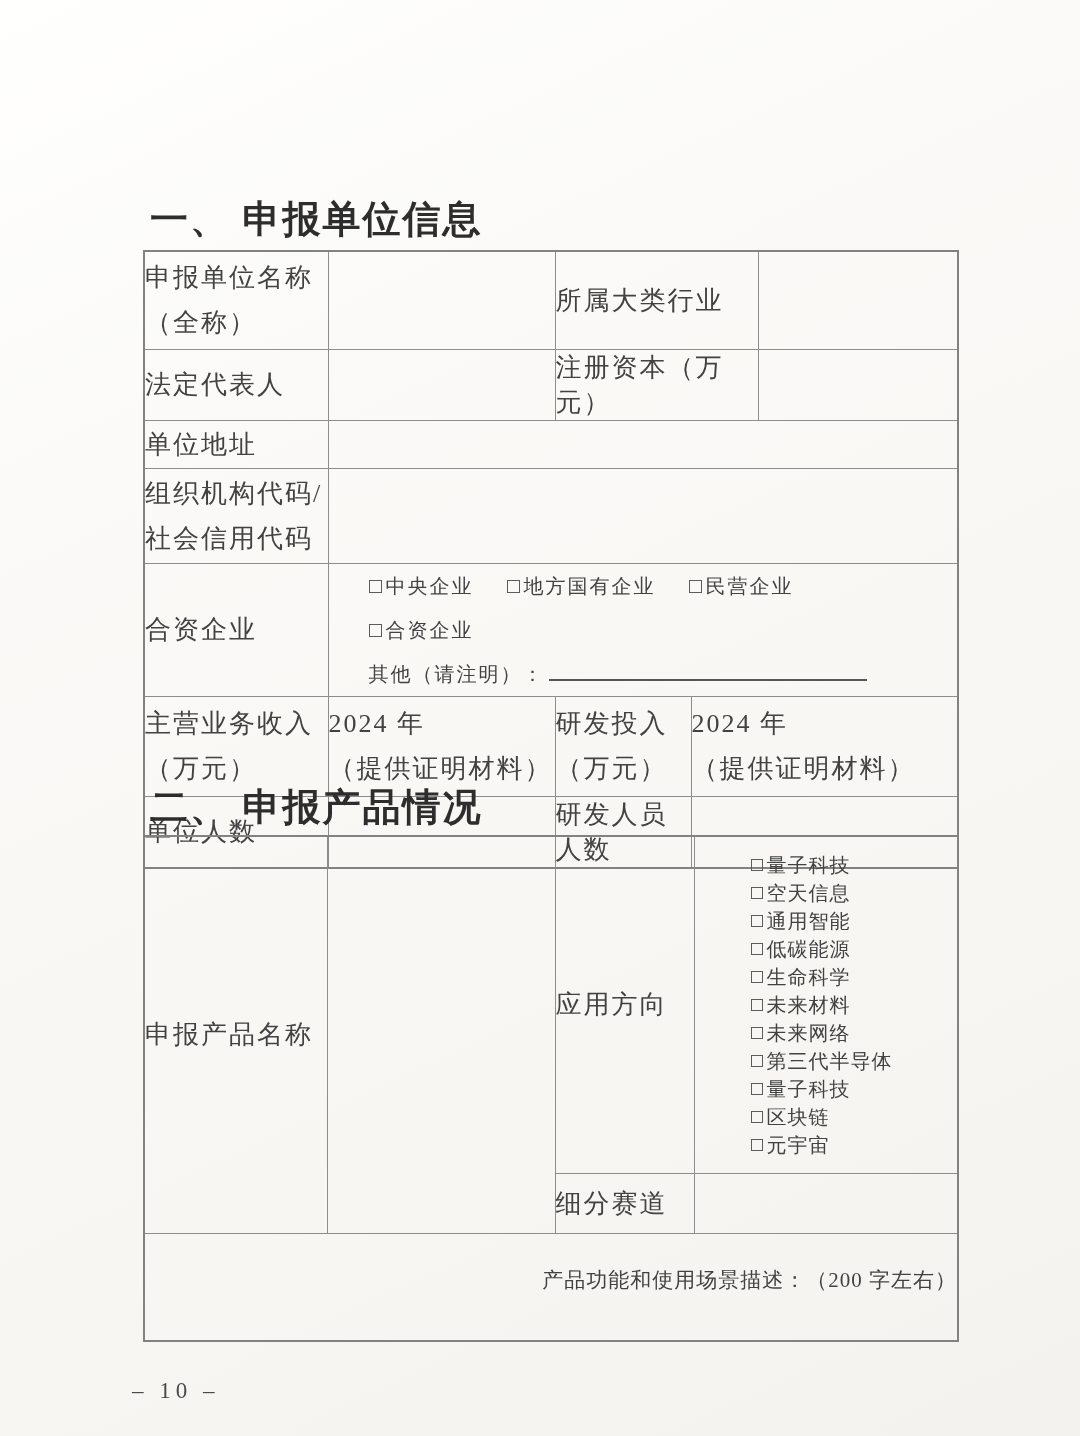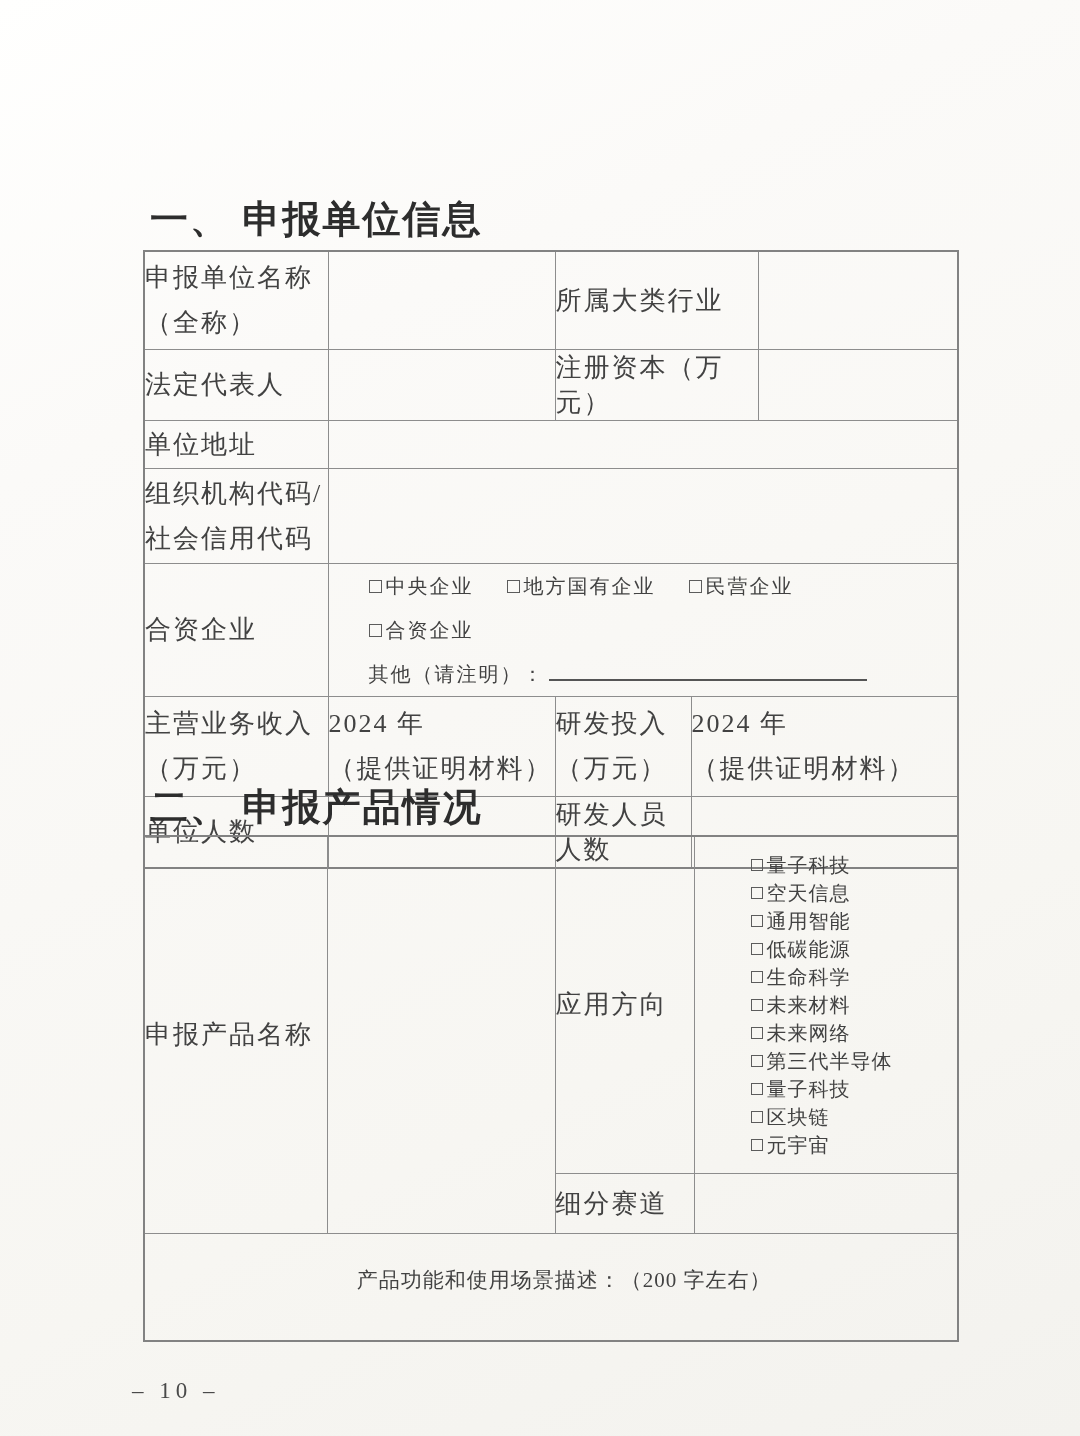--- a/index.html
+++ b/index.html
@@ -86,21 +86,21 @@
     text-align: left;
     vertical-align: top;
     padding: 14px 13px 0 56px;
     font-size: 20px;
     letter-spacing: 1px;
   }
   .options-cell .opt-item { line-height: 28px; white-space: nowrap; }
   .options-cell .cb { width: 10px; height: 10px; vertical-align: 1px; }
 
   .desc-cell {
-    text-align: center;
+    text-align: right;
     vertical-align: middle;
     font-size: 21px;
     letter-spacing: 1px;
     padding-left: 32px;
   }
   .desc-cell div { margin-left: -6px; margin-top: -14px; }
 
   .page-num {
     position: absolute;
     left: 132px;

